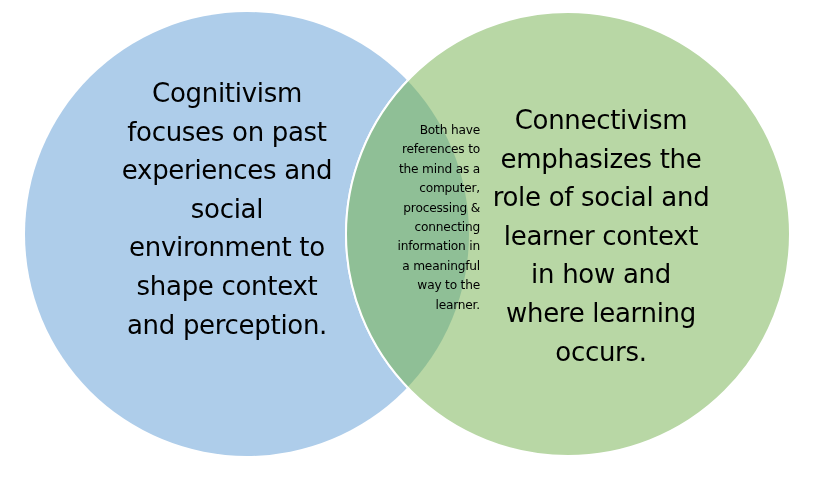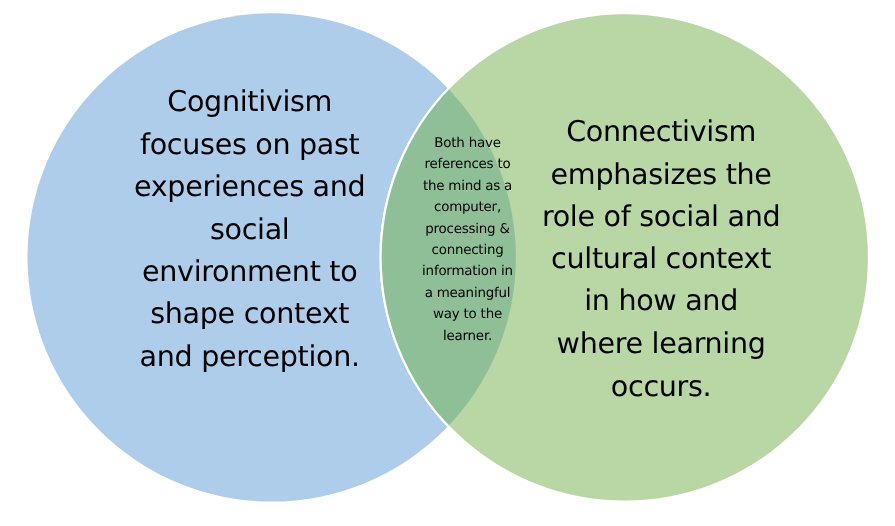--- a/index.html
+++ b/index.html
@@ -1,21 +1,21 @@
 <!DOCTYPE html>
 <html><head>
 <meta charset="utf-8">
 <style>
   html, body { margin: 0; padding: 0; background: #ffffff; }
   body { width: 814px; height: 478px; position: relative; overflow: hidden; }
   .venn { position: absolute; left: 0; top: 0; width: 814px; height: 478px; }
   .label { position: absolute; text-align: center; color: #000000; font-family: "DejaVu Sans", sans-serif; white-space: pre-line; }
   .left-text { left: 92px; top: 74px; width: 270px; font-size: 26px; line-height: 38.6px; letter-spacing: -0.3px; }
   .right-text { left: 466px; top: 101px; width: 270px; font-size: 26px; line-height: 38.6px; letter-spacing: -0.3px; }
-  .mid-text { left: 370px; top: 121px; width: 110px; text-align: center; font-size: 12.2px; line-height: 19.4px; letter-spacing: -0.2px; }
+  .mid-text { left: 370px; top: 121px; width: 110px; text-align: right; font-size: 12.2px; line-height: 19.4px; letter-spacing: -0.2px; }
 </style>
 </head>
 <body>
 
 <svg class="venn" viewBox="0 0 814 478" xmlns="http://www.w3.org/2000/svg">
   <defs>
     <clipPath id="leftClip">
       <circle cx="247" cy="234" r="222"></circle>
     </clipPath>
   </defs>
@@ -38,16 +38,16 @@
 computer,
 processing &amp;
 connecting
 information in
 a meaningful
 way to the
 learner.</div>
 <div class="label right-text">Connectivism
 emphasizes the
 role of social and
-cultural context
+learner context
 in how and
 where learning
 occurs.</div>
 
 </body></html>

